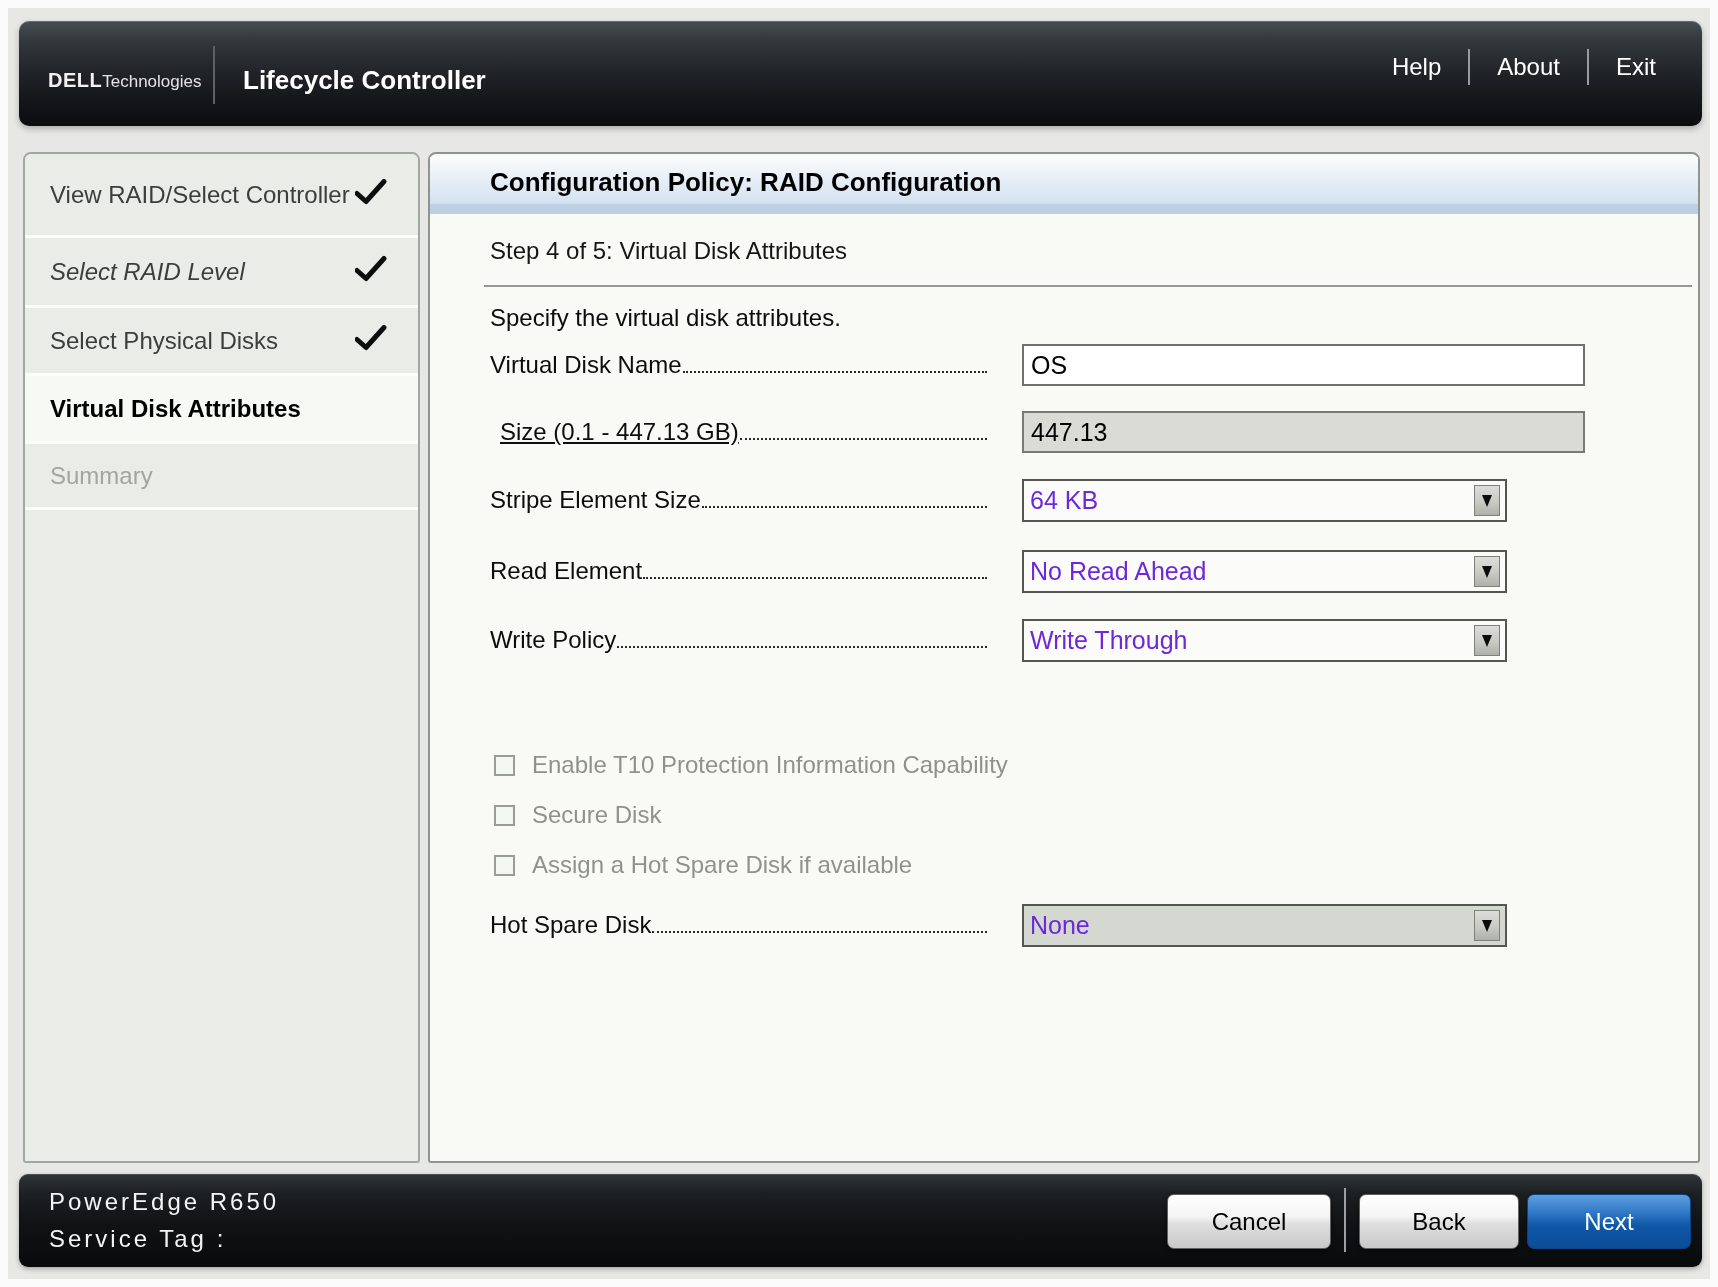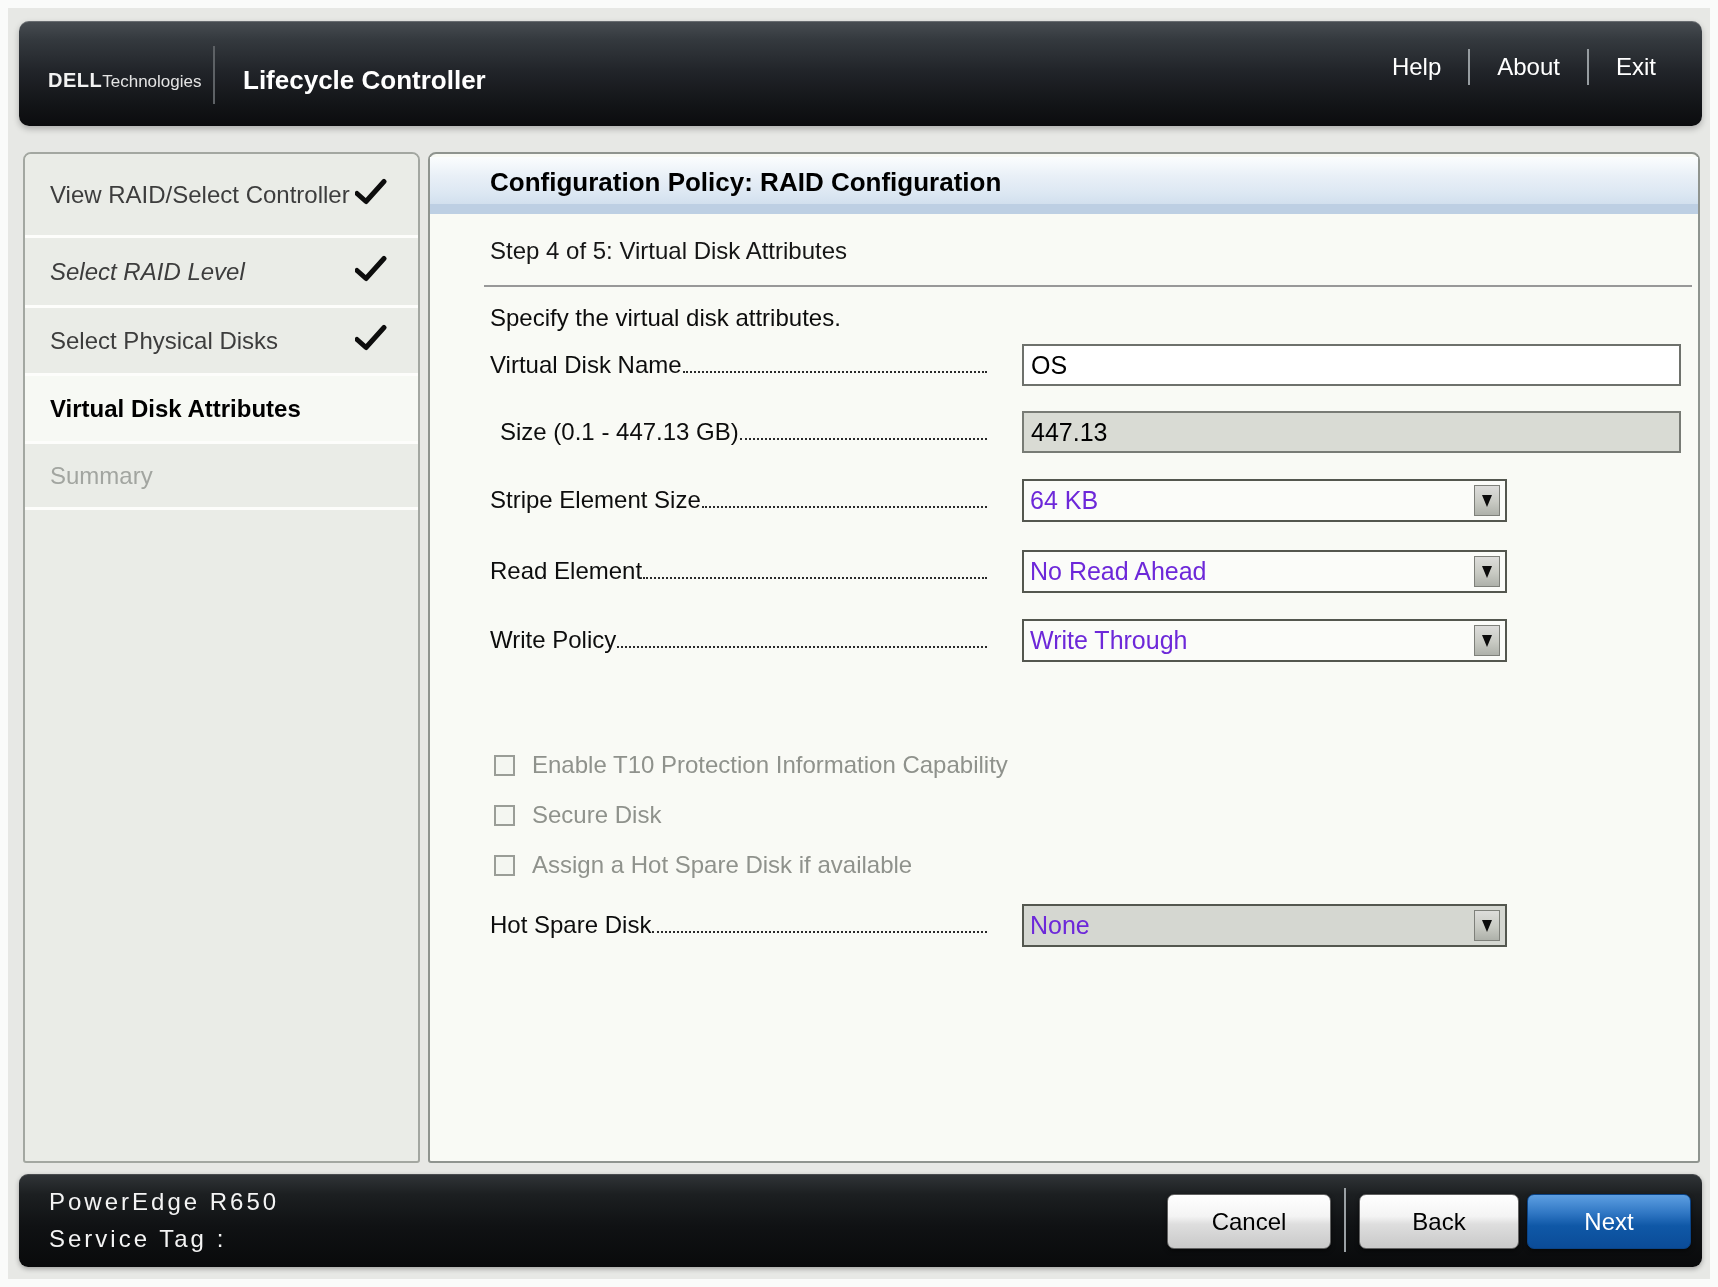--- a/index.html
+++ b/index.html
@@ -36,23 +36,23 @@
     border-bottom:10px solid #bdcfe3;
     display:flex; align-items:center; padding-left:60px; padding-top:4px; font-size:26px; font-weight:bold; color:#000; }
   .step-title { position:absolute; left:60px; top:83px; font-size:24px; color:#161616; }
   .hdivider { position:absolute; left:54px; right:6px; top:131px; height:2px; background:#989898; }
   .instruction { position:absolute; left:60px; top:150px; font-size:24px; color:#0c0c0c; }
 
   .frow { position:absolute; left:60px; right:10px; height:42px; }
   .flabel { position:absolute; left:0; top:50%; transform:translateY(-50%); width:497px;
     display:flex; align-items:baseline; font-size:24px; color:#0d0d0d; white-space:nowrap; }
   .flabel .dots { flex:1; border-bottom:2px dotted #2a2a2a; margin-left:1px; }
-  .indent1 { padding-left:10px; }
-
-  .tinput { position:absolute; left:532px; top:0; width:659px; height:42px; border:2px solid #6e716c;
+  .indent1 { padding-left:10px;text-decoration:underline; }
+
+  .tinput { position:absolute; left:532px; top:0; width:563px; height:42px; border:2px solid #6e716c;
     background:#fff; font-size:25px; padding:0 7px; font-family:inherit; color:#000; }
   .tinput.disabled { background:#d9dbd4; border-color:#787b75; }
 
   .selectbox { position:absolute; left:532px; top:0; width:485px; height:43px; border:2px solid #54574f;
     background:#fbfcf9; display:flex; align-items:center; padding-left:6px; font-size:25px; color:#6d28d9; }
   .selectbox .btn { position:absolute; right:5px; top:4px; bottom:4px; width:26px;
     background:linear-gradient(180deg,#dddddb 0%,#c8cac3 55%,#aeb1aa 100%);
     border:1px solid #7e807a; display:flex; align-items:center; justify-content:center; }
   .arrow { width:0; height:0; border-left:5px solid transparent; border-right:5px solid transparent; border-top:12px solid #0c0c0c; }
   .selectbox.disabled { background:#d5d7d1; }

